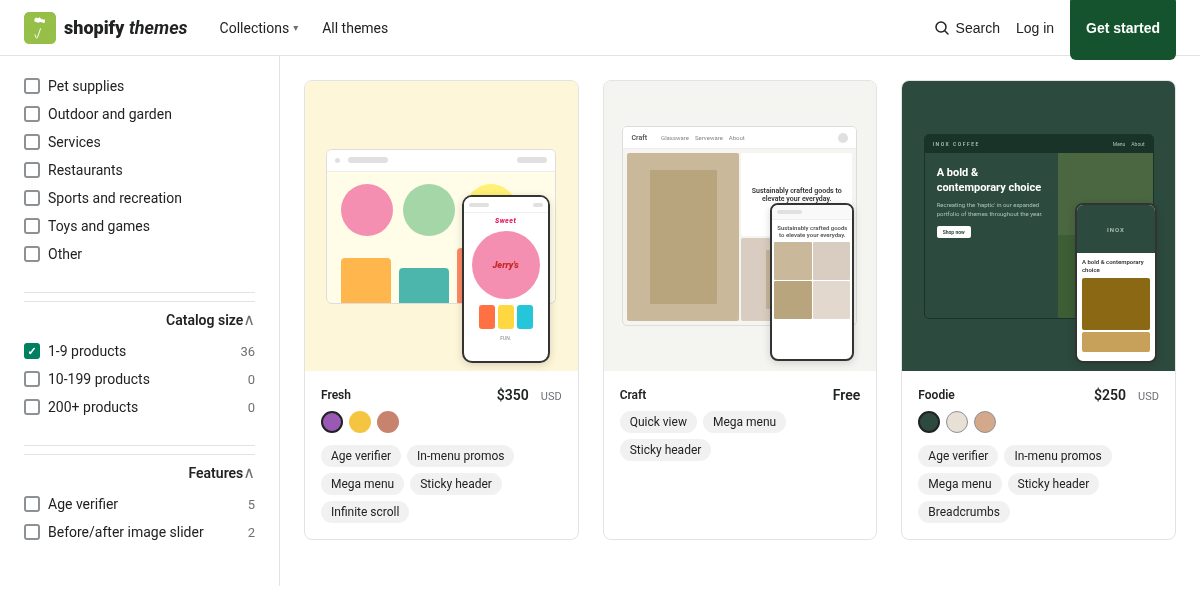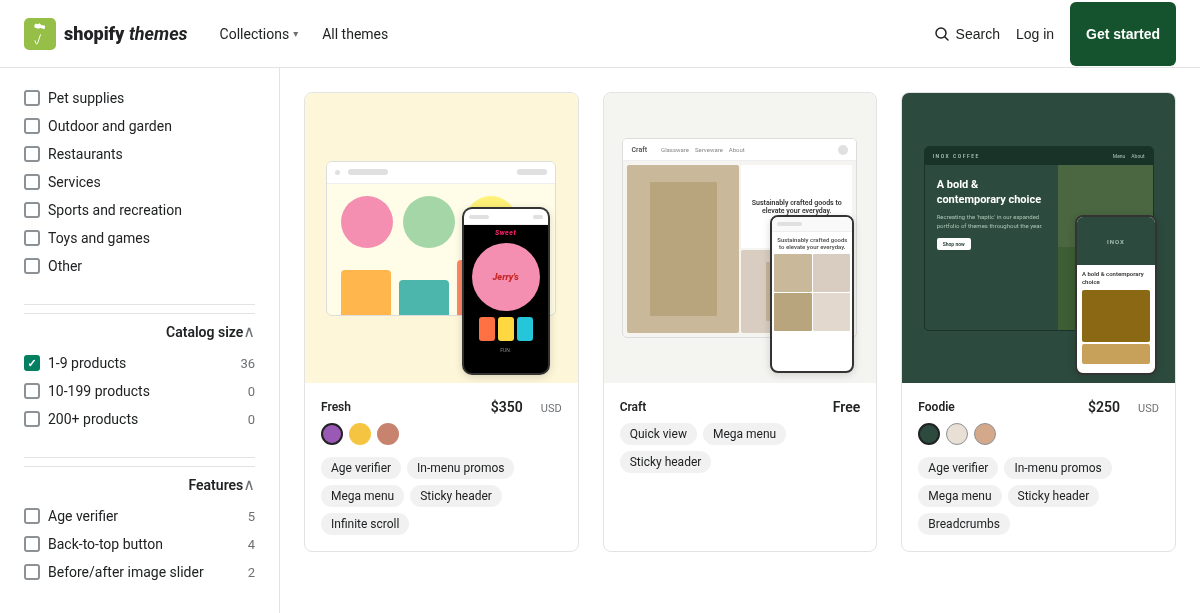--- a/index.html
+++ b/index.html
@@ -1,20 +1,20 @@
 <!DOCTYPE html>
 <html><head>
   <meta charset="utf-8">
   <style>
     * { box-sizing: border-box; margin: 0; padding: 0; }
     body { font-family: -apple-system, BlinkMacSystemFont, 'Segoe UI', Roboto, sans-serif; background: #fff; color: #202223; font-size: 14px; }
 
     
     .header {
-      display: flex; align-items: center; padding: 0 24px; height: 68px;
+      display: flex; align-items: center; padding: 0 24px; height: 56px;
       border-bottom: 1px solid #e1e3e5; position: sticky; top: 0; background: #fff; z-index: 100;
     }
     .logo { display: flex; align-items: center; gap: 8px; margin-right: 32px; text-decoration: none; }
     .logo-icon { width: 32px; height: 32px; }
     .logo-text { font-size: 18px; font-weight: 700; color: #202223; }
     .logo-text span { font-style: italic; color: #202223; }
     .nav { display: flex; align-items: center; gap: 24px; flex: 1; }
     .nav-item { display: flex; align-items: center; gap: 4px; font-size: 14px; color: #202223; cursor: pointer; text-decoration: none; }
     .chevron { font-size: 10px; color: #6d7175; }
     .header-actions { display: flex; align-items: center; gap: 16px; }
@@ -45,21 +45,21 @@
     .product-image.craft-bg { background: #f4f4f0; }
 
     .product-image-wrap { position: relative; }
 
     
     .product-info { padding: 16px; }
     .product-title-row { display: flex; align-items: center; justify-content: space-between; margin-bottom: 8px; }
     .product-name { font-size: 12px; font-weight: 600; color: #202223; }
     .product-price { font-size: 14px; color: #202223; }
     .price-amount { font-weight: 600; }
-    .price-currency { font-size: 11px; color: #6d7175; margin-left: 18px; }
+    .price-currency { font-size: 11px; color: #6d7175; margin-left: 12px; }
     .price-free { font-weight: 600; color: #202223; }
 
     
     .swatches { display: flex; gap: 6px; margin-bottom: 12px; }
     .swatch { width: 22px; height: 22px; border-radius: 50%; cursor: pointer; border: 2px solid transparent; }
     .swatch.selected { border-color: #202223; }
     .swatch.outline { border: 1px solid #8c9196; }
 
     
     .tags { display: flex; flex-wrap: wrap; gap: 6px; }
@@ -113,25 +113,25 @@
       <div class="filter-item">
         <div class="checkbox"></div>
         <span class="filter-item-label">Pet supplies</span>
       </div>
       <div class="filter-item">
         <div class="checkbox"></div>
         <span class="filter-item-label">Outdoor and garden</span>
       </div>
       <div class="filter-item">
         <div class="checkbox"></div>
+        <span class="filter-item-label">Services</span>
+      </div>
+      <div class="filter-item">
+        <div class="checkbox"></div>
         <span class="filter-item-label">Restaurants</span>
-      </div>
-      <div class="filter-item">
-        <div class="checkbox"></div>
-        <span class="filter-item-label">Services</span>
       </div>
       <div class="filter-item">
         <div class="checkbox"></div>
         <span class="filter-item-label">Sports and recreation</span>
       </div>
       <div class="filter-item">
         <div class="checkbox"></div>
         <span class="filter-item-label">Toys and games</span>
       </div>
       <div class="filter-item">
@@ -168,25 +168,20 @@
 
     <div class="filter-section">
       <div class="filter-section-header">
         <span class="filter-section-title">Features</span>
         <span style="font-size:16px; color:#6d7175;">∧</span>
       </div>
       <div class="filter-item">
         <div class="checkbox"></div>
         <span class="filter-item-label">Age verifier</span>
         <span class="filter-item-count">5</span>
-      </div>
-      <div class="filter-item">
-        <div class="checkbox"></div>
-        <span class="filter-item-label">Back-to-top button</span>
-        <span class="filter-item-count">4</span>
       </div>
       <div class="filter-item">
         <div class="checkbox"></div>
         <span class="filter-item-label">Before/after image slider</span>
         <span class="filter-item-count">2</span>
       </div>
     </div>
 
   </aside>
 
@@ -208,21 +203,21 @@
               <div style="width:52px;height:52px;border-radius:50%;background:#a5d6a7;"></div>
               <div style="width:52px;height:52px;border-radius:50%;background:#fff176;"></div>
             </div>
             <div style="display:flex;gap:8px;padding:0 14px;align-items:flex-end;">
               <div style="width:50px;height:55px;background:#ffb74d;border-radius:4px 4px 0 0;"></div>
               <div style="width:50px;height:45px;background:#4db6ac;border-radius:4px 4px 0 0;"></div>
               <div style="width:50px;height:65px;background:#ff8a65;border-radius:4px 4px 0 0;"></div>
             </div>
           </div>
 
-          <div style="width:88px;height:168px;background:#000000;border-radius:10px;border:2.5px solid #333;position:absolute;right:28px;bottom:8px;z-index:2;overflow:hidden;box-shadow:0 2px 8px rgba(0,0,0,0.15);">
+          <div style="width:88px;height:168px;background:#ffffff;border-radius:10px;border:2.5px solid #333;position:absolute;right:28px;bottom:8px;z-index:2;overflow:hidden;box-shadow:0 2px 8px rgba(0,0,0,0.15);">
             <div style="height:16px;background:#fff;border-bottom:1px solid #eee;display:flex;align-items:center;padding:0 5px;gap:3px;">
               <div style="width:20px;height:4px;border-radius:2px;background:#e0e0e0;"></div>
               <div style="width:10px;height:4px;border-radius:2px;background:#e0e0e0;margin-left:auto;"></div>
             </div>
 
             <div style="padding:4px 6px;text-align:center;">
               <div style="font-size:7px;font-style:italic;font-weight:900;color:#e91e63;letter-spacing:0.5px;">Sweet</div>
             </div>
 
             <div style="width:68px;height:68px;border-radius:50%;background:#f48fb1;margin:2px auto;display:flex;align-items:center;justify-content:center;">

